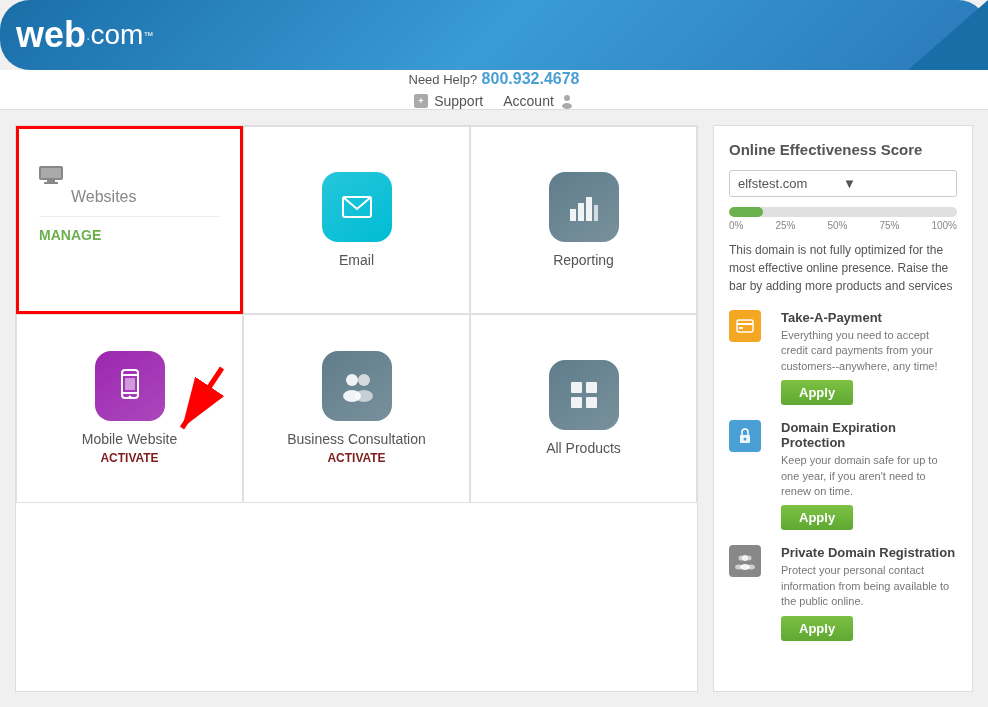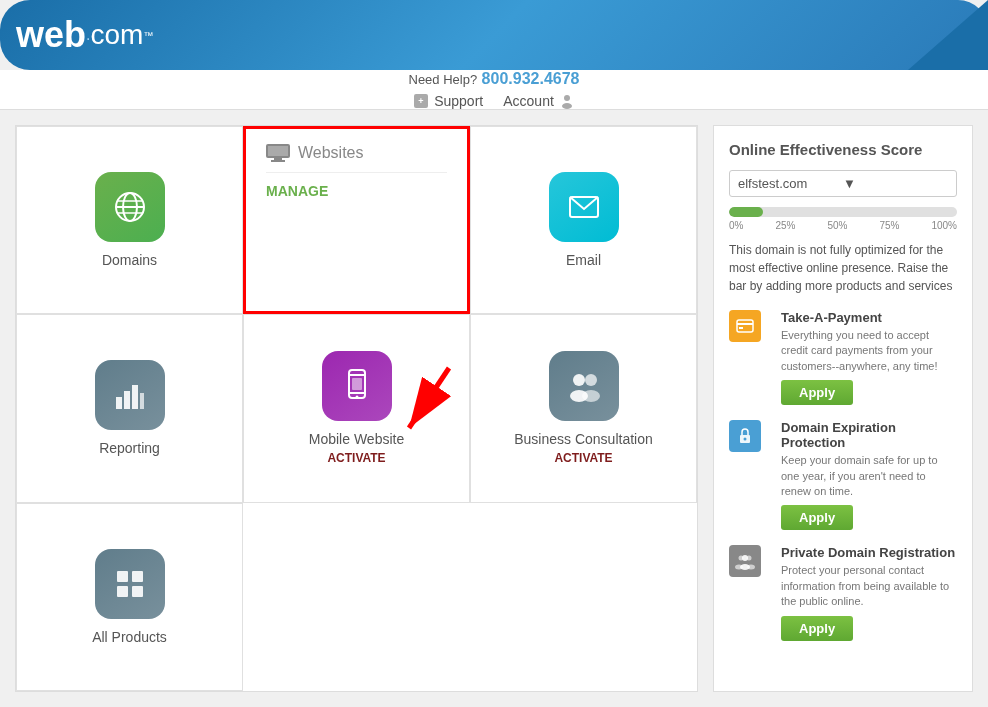--- a/index.html
+++ b/index.html
@@ -144,21 +144,21 @@
     }
     .websites-header {
       display: flex;
       align-items: center;
       gap: 8px;
       margin-bottom: 10px;
       padding-bottom: 10px;
       border-bottom: 1px solid #eee;
       width: 100%;
     }
-    .websites-title { font-size: 16px; color: #888; }
+    .websites-title { font-size: 16px; color: #888; margin-top: 44px; }
     .manage-link {
       font-size: 14px;
       color: #6ab04c;
       font-weight: bold;
       cursor: pointer;
       text-decoration: none;
     }
 
     
     .right-panel {
@@ -284,32 +284,20 @@
         <ellipse cx="8" cy="13" rx="5" ry="3" fill="#aaa"></ellipse>
       </svg>
     </a>
   </div>
 </div>
 
 <div class="main-content">
 
   <div class="products-panel">
 
-    <div class="product-cell">
-      <div class="product-icon icon-domains">
-        <svg width="40" height="40" viewBox="0 0 40 40">
-          <circle cx="20" cy="20" r="14" fill="none" stroke="white" stroke-width="2"></circle>
-          <ellipse cx="20" cy="20" rx="7" ry="14" fill="none" stroke="white" stroke-width="2"></ellipse>
-          <line x1="6" y1="20" x2="34" y2="20" stroke="white" stroke-width="2"></line>
-          <line x1="8" y1="14" x2="32" y2="14" stroke="white" stroke-width="1.5"></line>
-          <line x1="8" y1="26" x2="32" y2="26" stroke="white" stroke-width="1.5"></line>
-        </svg>
-      </div>
-      <span class="product-label">Domains</span>
-    </div>
 
     <div class="product-cell highlighted websites-cell">
       <div class="websites-header">
         <svg width="24" height="18" viewBox="0 0 24 18">
           <rect x="0" y="0" width="24" height="14" rx="2" fill="#888"></rect>
           <rect x="2" y="2" width="20" height="10" fill="#aaa"></rect>
           <rect x="8" y="14" width="8" height="2" fill="#888"></rect>
           <rect x="5" y="16" width="14" height="2" fill="#888"></rect>
         </svg>
         <span class="websites-title">Websites</span>

